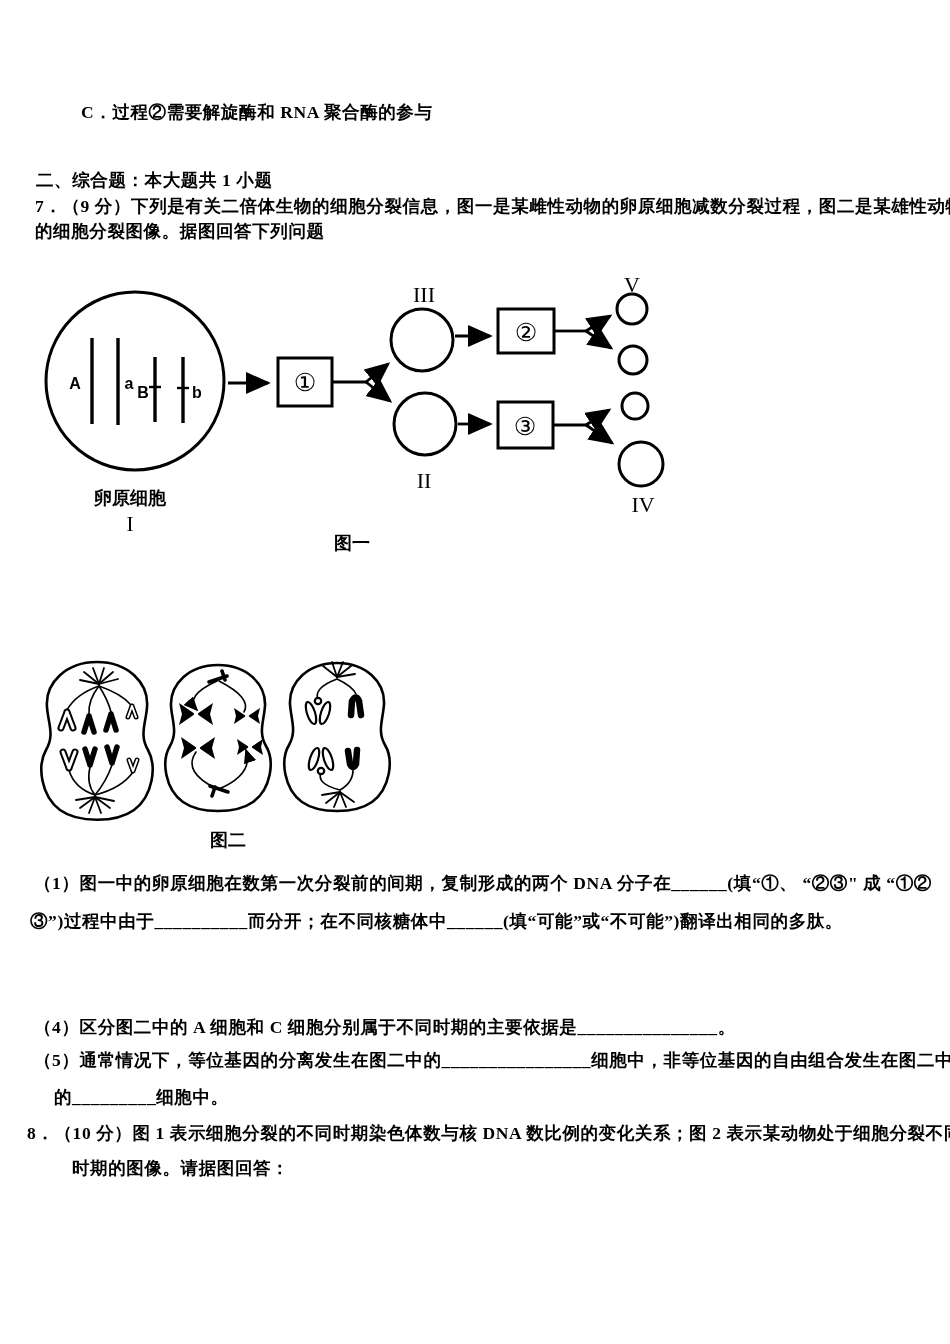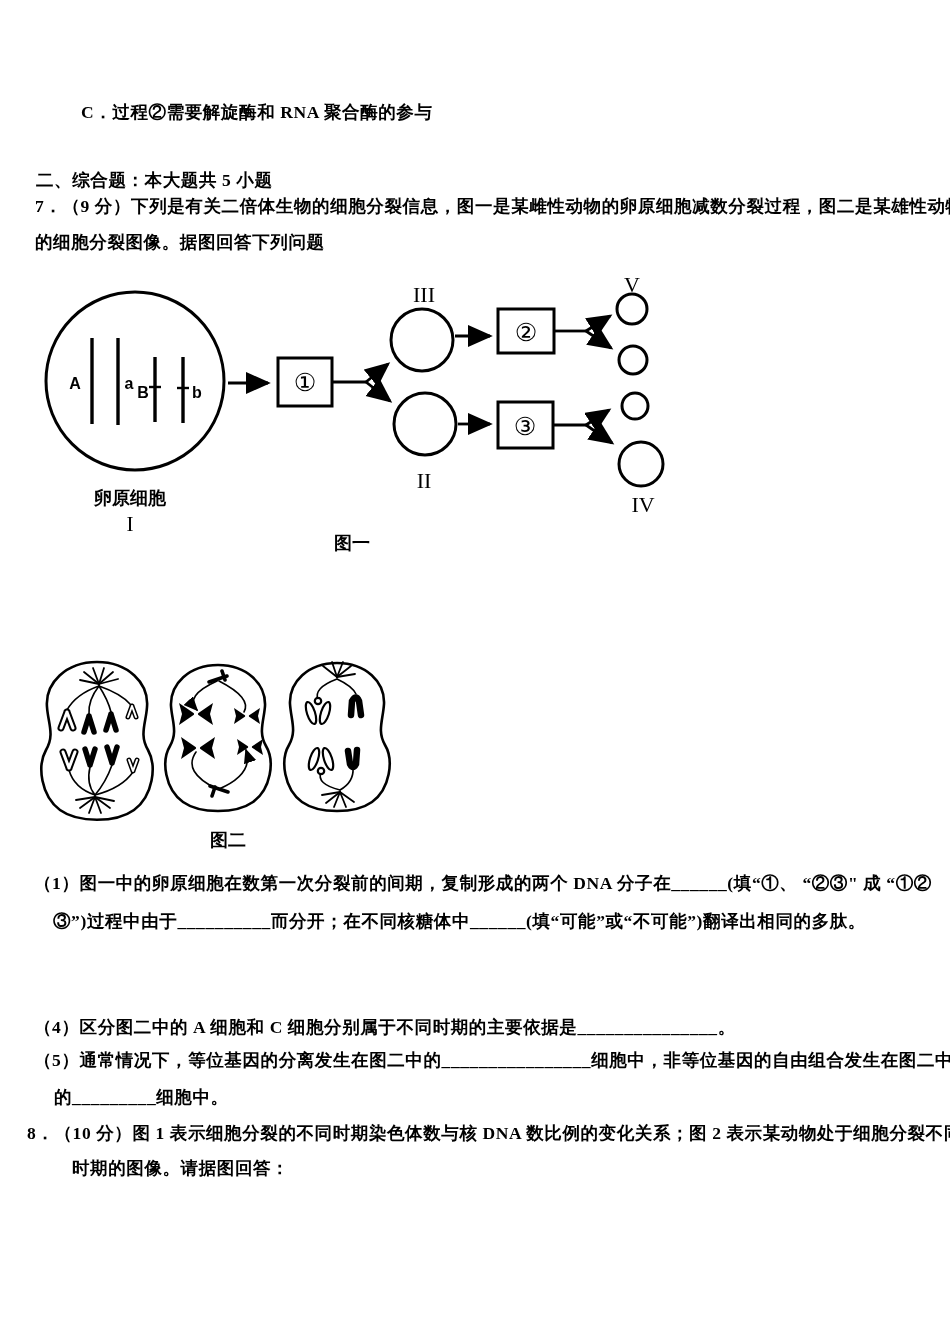--- a/index.html
+++ b/index.html
@@ -23,26 +23,26 @@
   .fig-layer{position:absolute;left:0;top:0;}
   svg text{font-family:"Liberation Serif","DejaVu Serif",serif;}
   .svg-cjk{font-weight:700;}
 </style>
 </head>
 <body>
 
 <div id="page">
 
   <div class="line" style="left:38px;top:100px;margin-left:43px;">C．过程②需要解旋酶和 RNA 聚合酶的参与</div>
-  <div class="line" style="left:36px;top:168px;">二、综合题：本大题共 5 小题</div>
+  <div class="line" style="left:36px;top:168px;">二、综合题：本大题共 1 小题</div>
   <div class="line" style="left:35px;top:194px;">7．（9 分）下列是有关二倍体生物的细胞分裂信息，图一是某雌性动物的卵原细胞减数分裂过程，图二是某雄性动物</div>
-  <div class="line" style="left:35px;top:230px;">的细胞分裂图像。据图回答下列问题</div>
+  <div class="line" style="left:35px;top:219px;">的细胞分裂图像。据图回答下列问题</div>
 
   <div class="line" style="left:34px;top:871px;">（1）图一中的卵原细胞在数第一次分裂前的间期，复制形成的两个 DNA 分子在______(填“①、 “②③" 成 “①②</div>
-  <div class="line" style="left:30px;top:909px;margin-left:23px;">③”)过程中由于__________而分开；在不同核糖体中______(填“可能”或“不可能”)翻译出相同的多肽。</div>
+  <div class="line" style="left:30px;top:909px;">③”)过程中由于__________而分开；在不同核糖体中______(填“可能”或“不可能”)翻译出相同的多肽。</div>
   <div class="line" style="left:34px;top:1015px;">（4）区分图二中的 A 细胞和 C 细胞分别属于不同时期的主要依据是_______________。</div>
   <div class="line" style="left:34px;top:1048px;">（5）通常情况下，等位基因的分离发生在图二中的________________细胞中，非等位基因的自由组合发生在图二中</div>
   <div class="line" style="left:30px;top:1085px;padding-left:24px;">的_________细胞中。</div>
   <div class="line" style="left:27px;top:1121px;">8．（10 分）图 1 表示细胞分裂的不同时期染色体数与核 DNA 数比例的变化关系；图 2 表示某动物处于细胞分裂不同</div>
   <div class="line" style="left:27px;top:1156px;padding-left:45px;">时期的图像。请据图回答：</div>
 
   <svg class="fig-layer" width="950" height="1344" viewBox="0 0 950 1344">
     <defs>
       <marker id="ah" markerWidth="12" markerHeight="10" refX="8" refY="4" orient="auto">
         <path d="M0,0 L9,4 L0,8 Z" fill="#000"></path>

